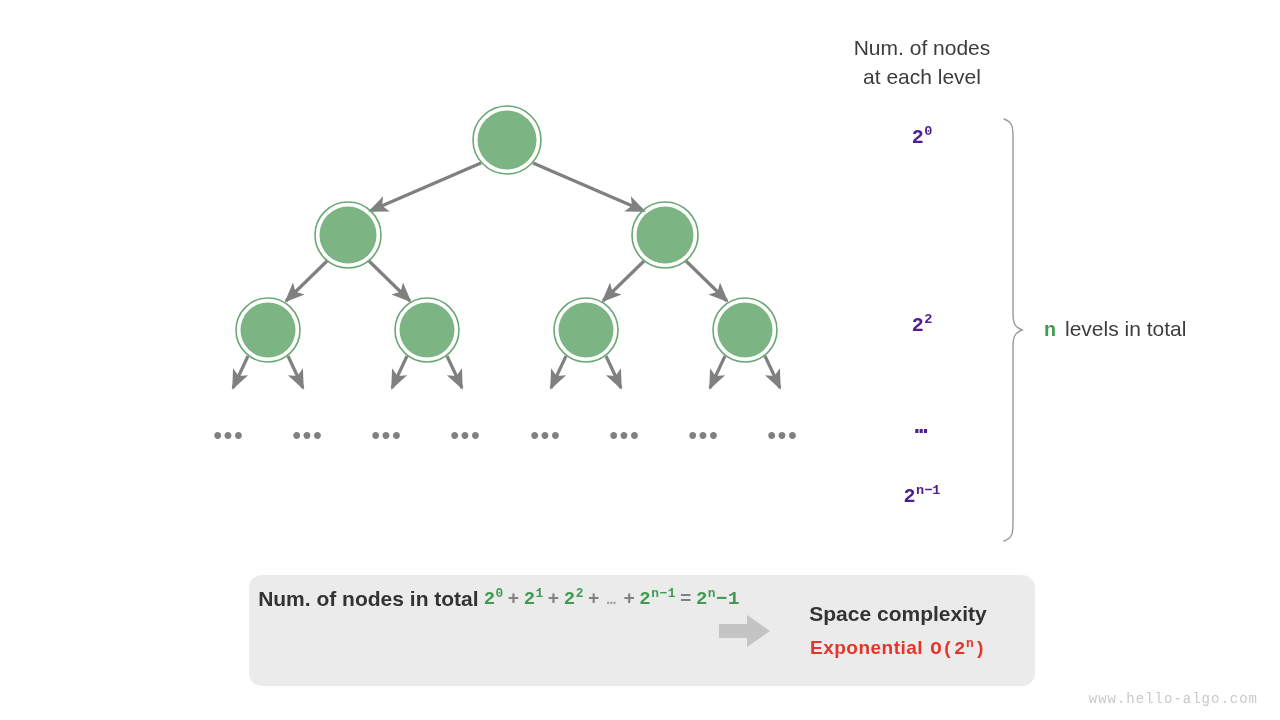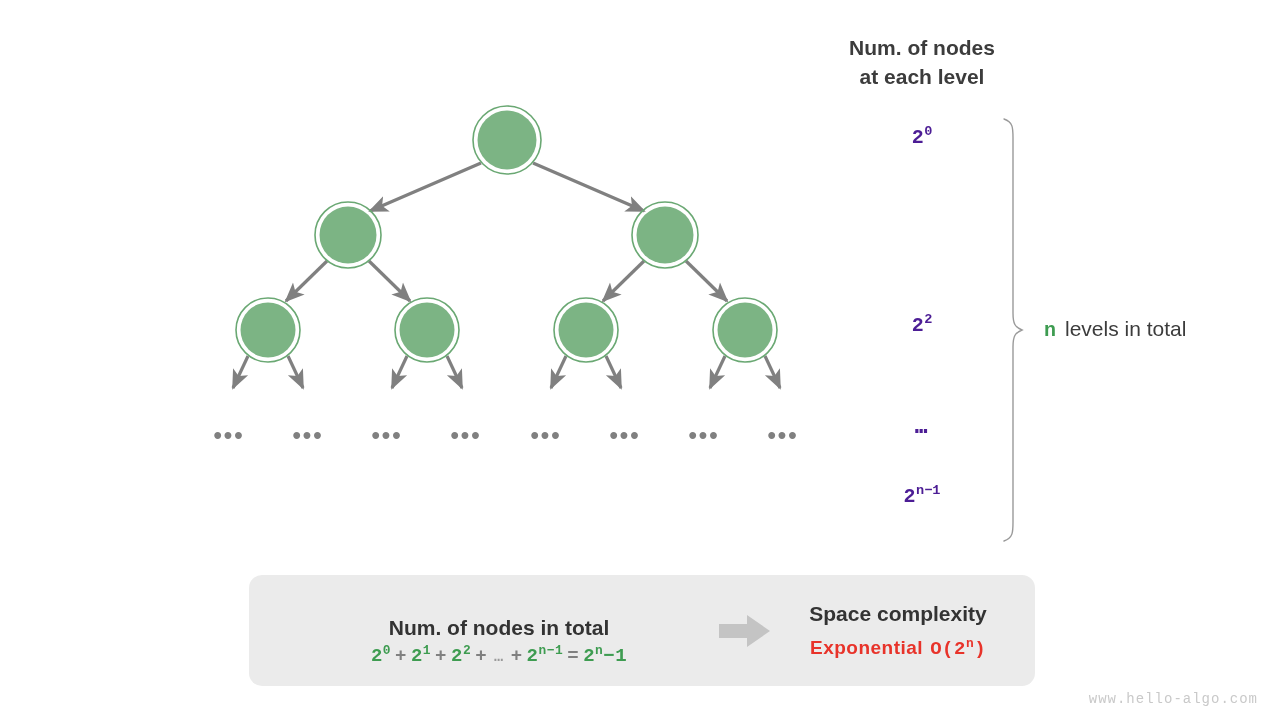--- a/index.html
+++ b/index.html
@@ -34,21 +34,20 @@
     position: absolute;
     left: 802px;
     top: 33px;
     width: 240px;
     text-align: center;
     font-size: 21px;
     line-height: 29px;
     color: #3c3c3c;
     font-family: "Liberation Sans", sans-serif;
     white-space: pre-line;
-    font-weight: bold;
   }
 
   
   .level-label {
     position: absolute;
     width: 180px;
     text-align: center;
     left: 832px;
     font-family: "Liberation Mono", monospace;
     font-weight: bold;
@@ -107,25 +106,24 @@
     left: 249px;
     top: 575px;
     width: 786px;
     height: 111px;
     background: #ebebeb;
     border-radius: 13px;
   }
   .summary-left {
     position: absolute;
     left: 249px;
-    top: 586px;
+    top: 543px;
     width: 500px;
     height: 111px;
     display: flex;
-    flex-direction: column;
     align-items: center;
     justify-content: center;
     gap: 5px;
   }
   .summary-right {
     position: absolute;
     left: 781px;
     top: 575px;
     width: 234px;
     height: 111px;

